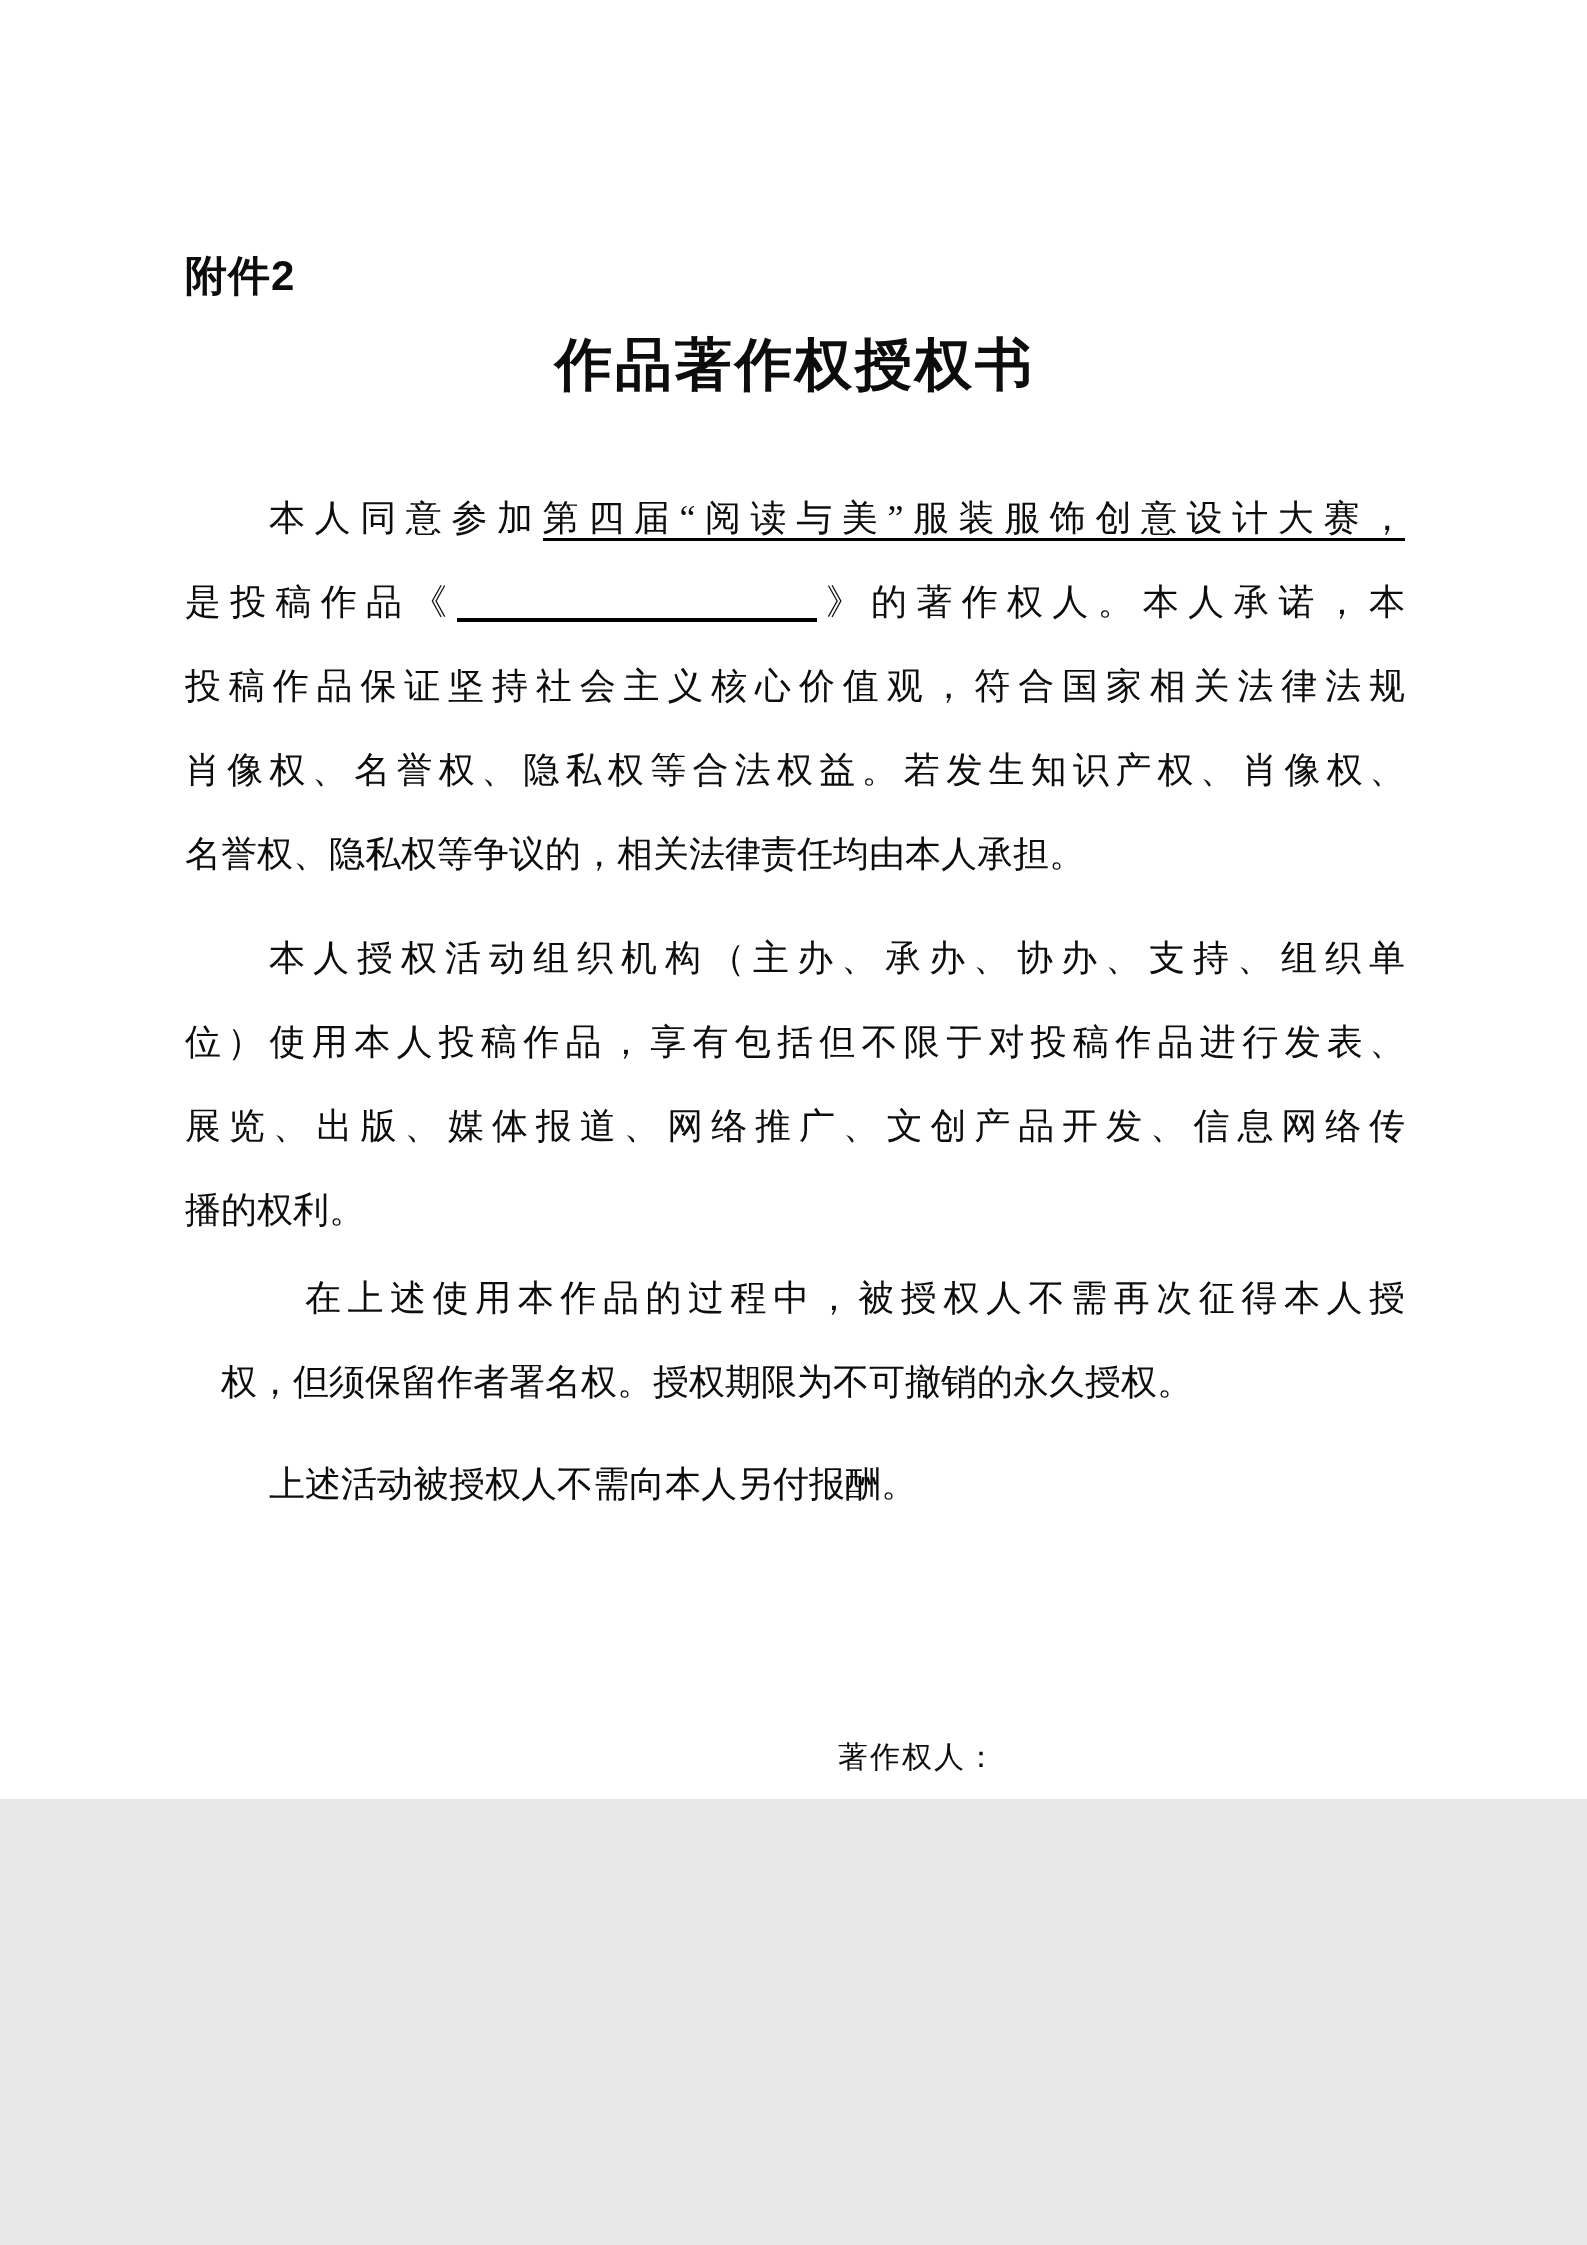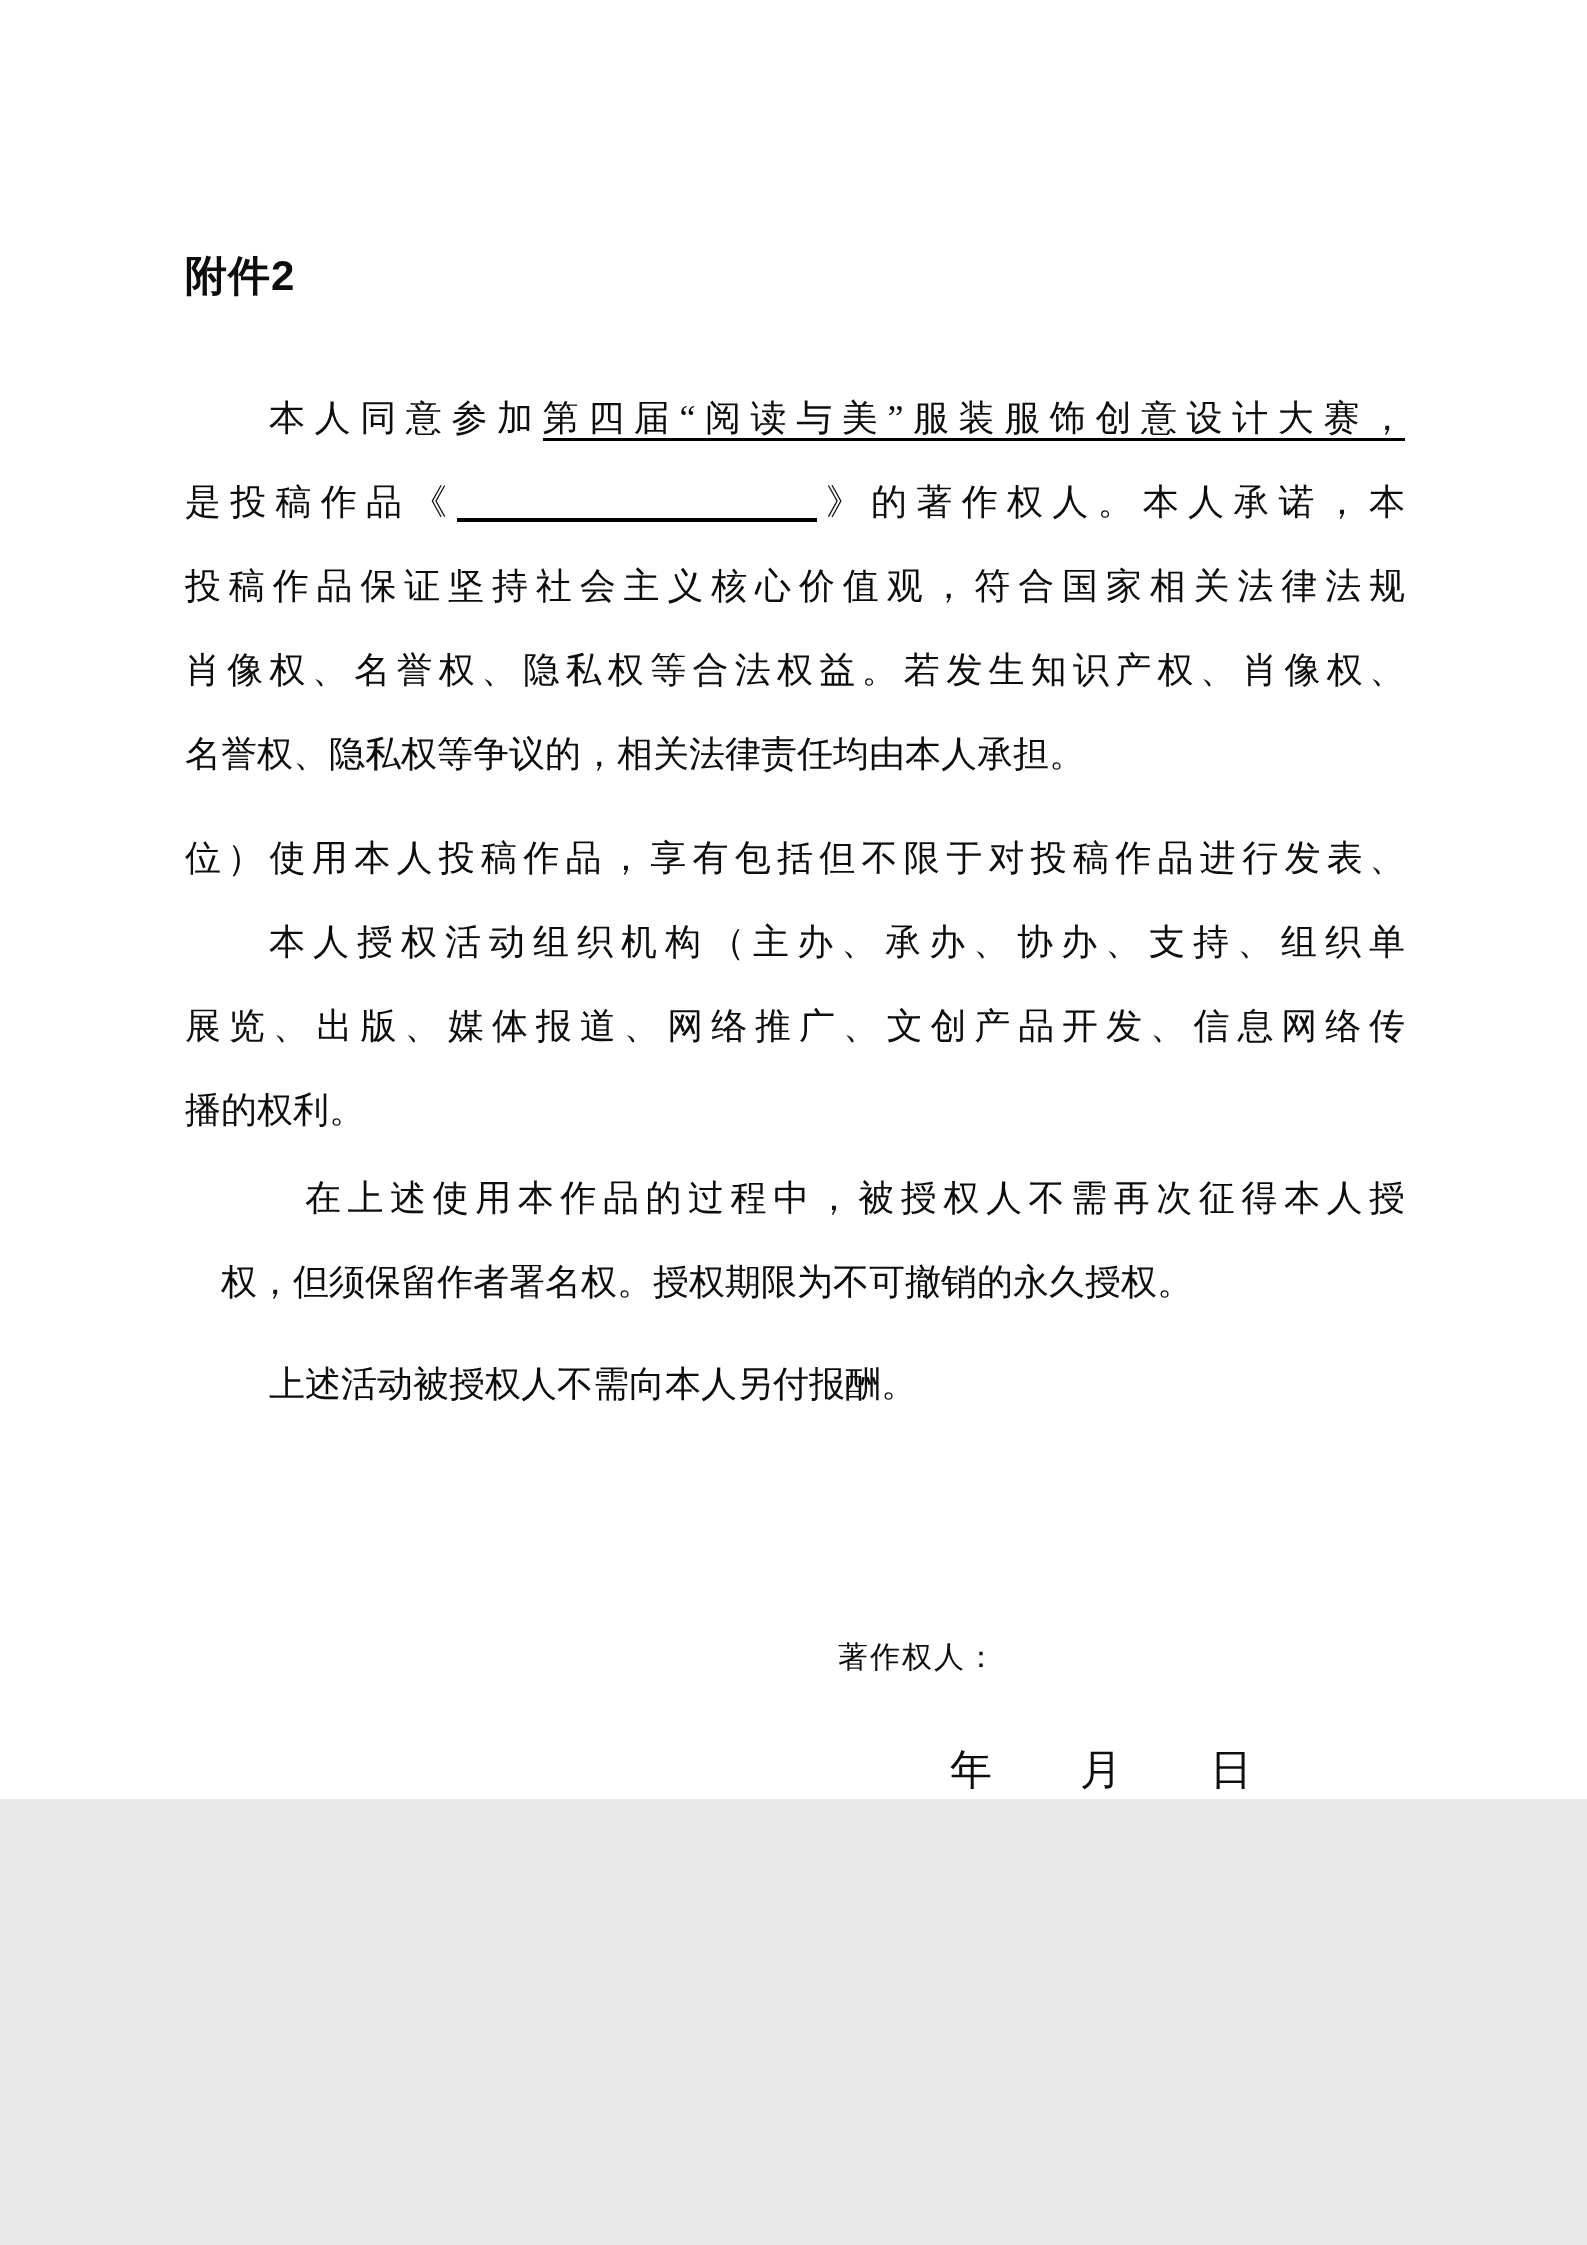--- a/index.html
+++ b/index.html
@@ -75,32 +75,33 @@
     gap: 88px;
   }
 </style>
 </head>
 <body>
 
 <div class="page" data-name="document-page">
 
   <div class="attachment" data-name="attachment-label">附件2</div>
 
+  <div class="doc-title" data-name="page-title">作品著作权授权书</div>
 
   <div class="document-body" data-name="document-body">
       <div class="paragraph" data-name="paragraph-p1">
         <div class="line fill indent" data-name="text-line"><span class="seg" data-name="text-segment">本人同意参加</span><span class="underlined" data-name="underlined-competition-name">第四届“阅读与美”服装服饰创意设计大赛，</span></div>
         <div class="line fill" data-name="text-line"><span class="seg" data-name="text-segment">是投稿作品《</span><span class="blank" data-name="work-title-blank"></span><span class="seg" data-name="text-segment">》的著作权人。本人承诺，本</span></div>
         <div class="line fill" data-name="text-line"><span class="seg" data-name="text-segment">投稿作品保证坚持社会主义核心价值观，符合国家相关法律法规</span></div>
         <div class="line fill" data-name="text-line"><span class="seg" data-name="text-segment">肖像权、名誉权、隐私权等合法权益。若发生知识产权、肖像权、</span></div>
         <div class="line" data-name="text-line"><span class="seg" data-name="text-segment">名誉权、隐私权等争议的，相关法律责任均由本人承担。</span></div>
       </div>
       <div class="paragraph" data-name="paragraph-p2">
+        <div class="line fill indent" data-name="text-line"><span class="seg" data-name="text-segment">本人授权活动组织机构（主办、承办、协办、支持、组织单</span></div>
         <div class="line fill" data-name="text-line"><span class="seg" data-name="text-segment">位）使用本人投稿作品，享有包括但不限于对投稿作品进行发表、</span></div>
-        <div class="line fill indent" data-name="text-line"><span class="seg" data-name="text-segment">本人授权活动组织机构（主办、承办、协办、支持、组织单</span></div>
         <div class="line fill" data-name="text-line"><span class="seg" data-name="text-segment">展览、出版、媒体报道、网络推广、文创产品开发、信息网络传</span></div>
         <div class="line" data-name="text-line"><span class="seg" data-name="text-segment">播的权利。</span></div>
       </div>
       <div class="paragraph" data-name="paragraph-p3">
         <div class="line fill indent" data-name="text-line"><span class="seg" data-name="text-segment">在上述使用本作品的过程中，被授权人不需再次征得本人授</span></div>
         <div class="line" data-name="text-line"><span class="seg" data-name="text-segment">权，但须保留作者署名权。授权期限为不可撤销的永久授权。</span></div>
       </div>
       <div class="paragraph" data-name="paragraph-p4">
         <div class="line indent" data-name="text-line"><span class="seg" data-name="text-segment">上述活动被授权人不需向本人另付报酬。</span></div>
       </div>

